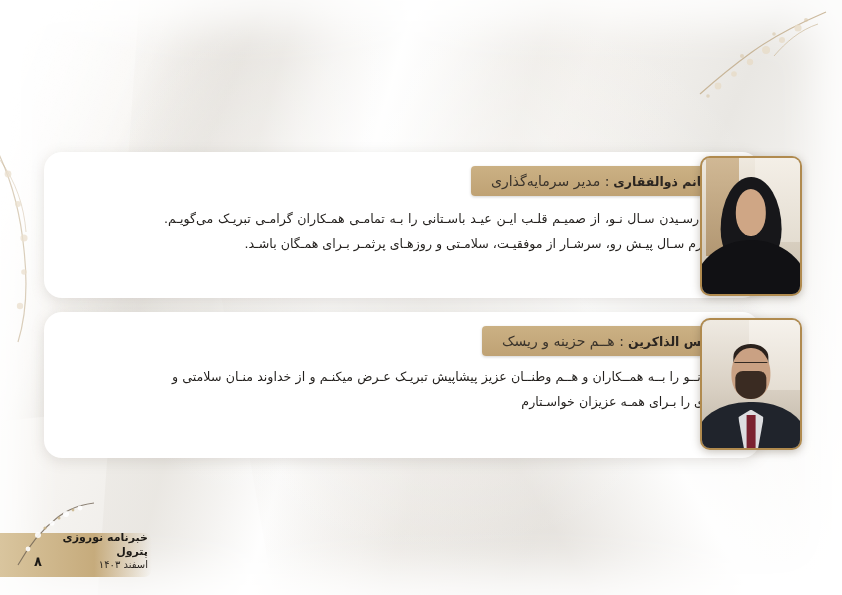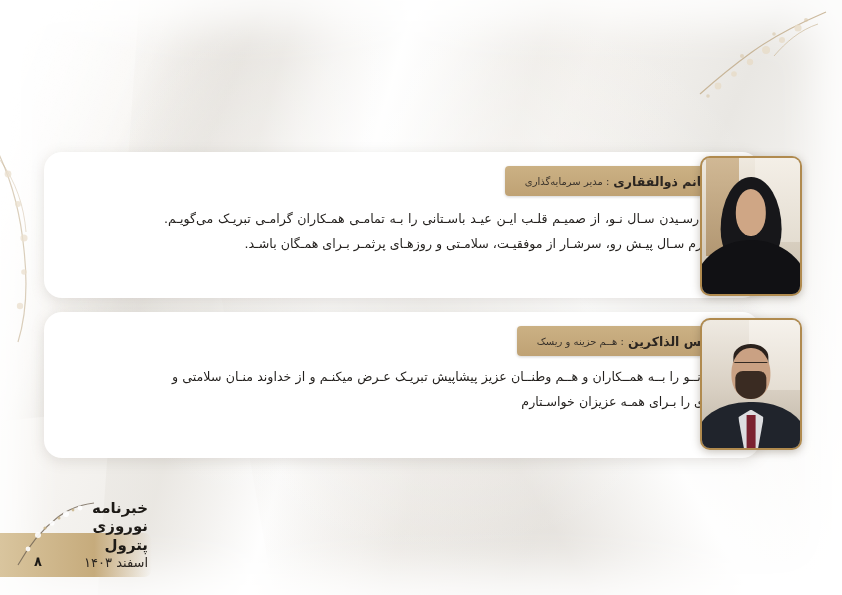--- a/index.html
+++ b/index.html
@@ -98,21 +98,21 @@
     color: #2b2520;
     font-size: 12.5px;
     font-weight: bold;
     letter-spacing: .2px;
     border-radius: 4px 0 0 4px;
     box-shadow: 0 1px 3px rgba(0,0,0,0.18);
     white-space: nowrap;
   }
   .name-tag .role {
     font-weight: normal;
-    font-size: 10px;
+    font-size: 14px;
     margin-right: 4px;
     color: #3a332b;
   }
 
   .card-text {
     position: absolute;
     top: 54px;
     right: 24px;
     left: 120px;
     font-size: 12.6px;
@@ -268,27 +268,27 @@
   }
   .footer-text {
     position: absolute;
     left: 62px;
     bottom: 24px;
     width: 86px;
     text-align: right;
     line-height: 1.25;
   }
   .footer-title {
-    font-size: 15px;
+    font-size: 11px;
     font-weight: bold;
     color: #1d1a16;
     display: block;
   }
   .footer-sub {
-    font-size: 13px;
+    font-size: 10px;
     color: #2c2722;
     display: block;
   }
   .page-number {
     position: absolute;
     left: 34px;
     bottom: 26px;
     font-size: 13px;
     font-weight: bold;
     color: #1d1a16;

